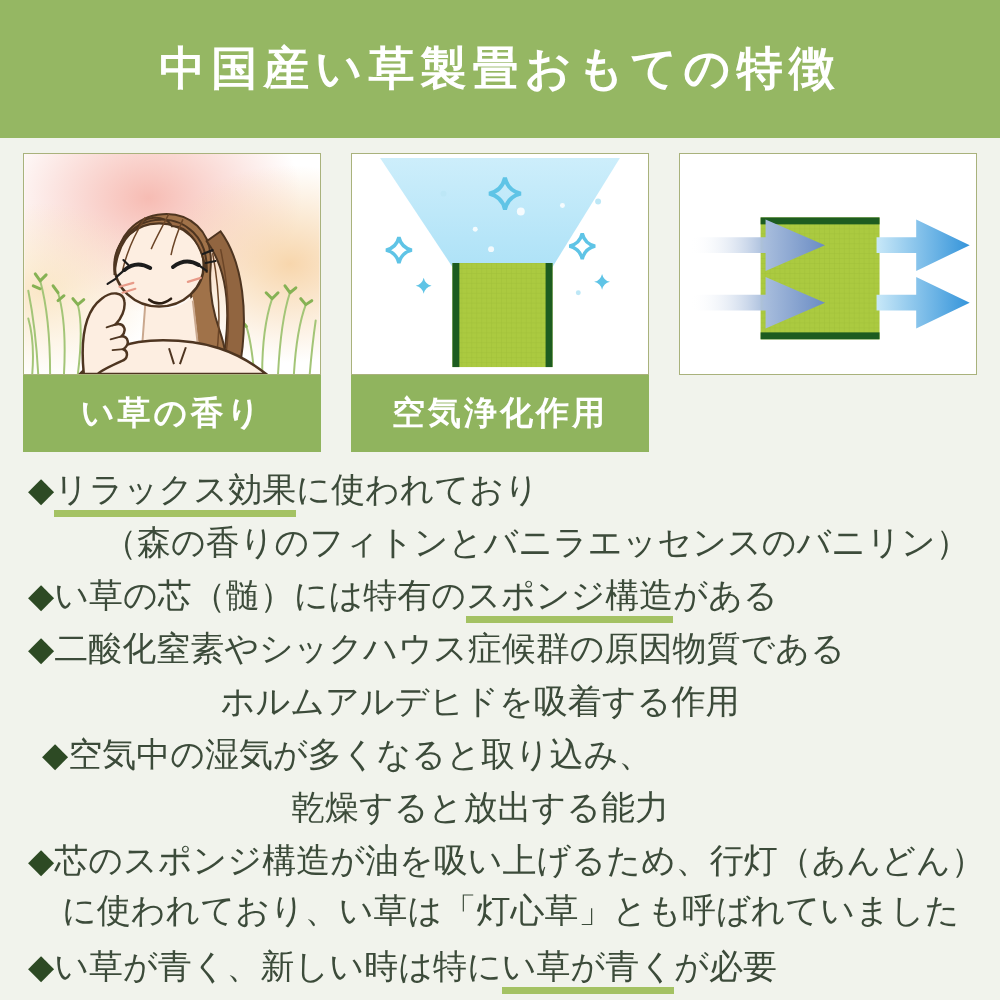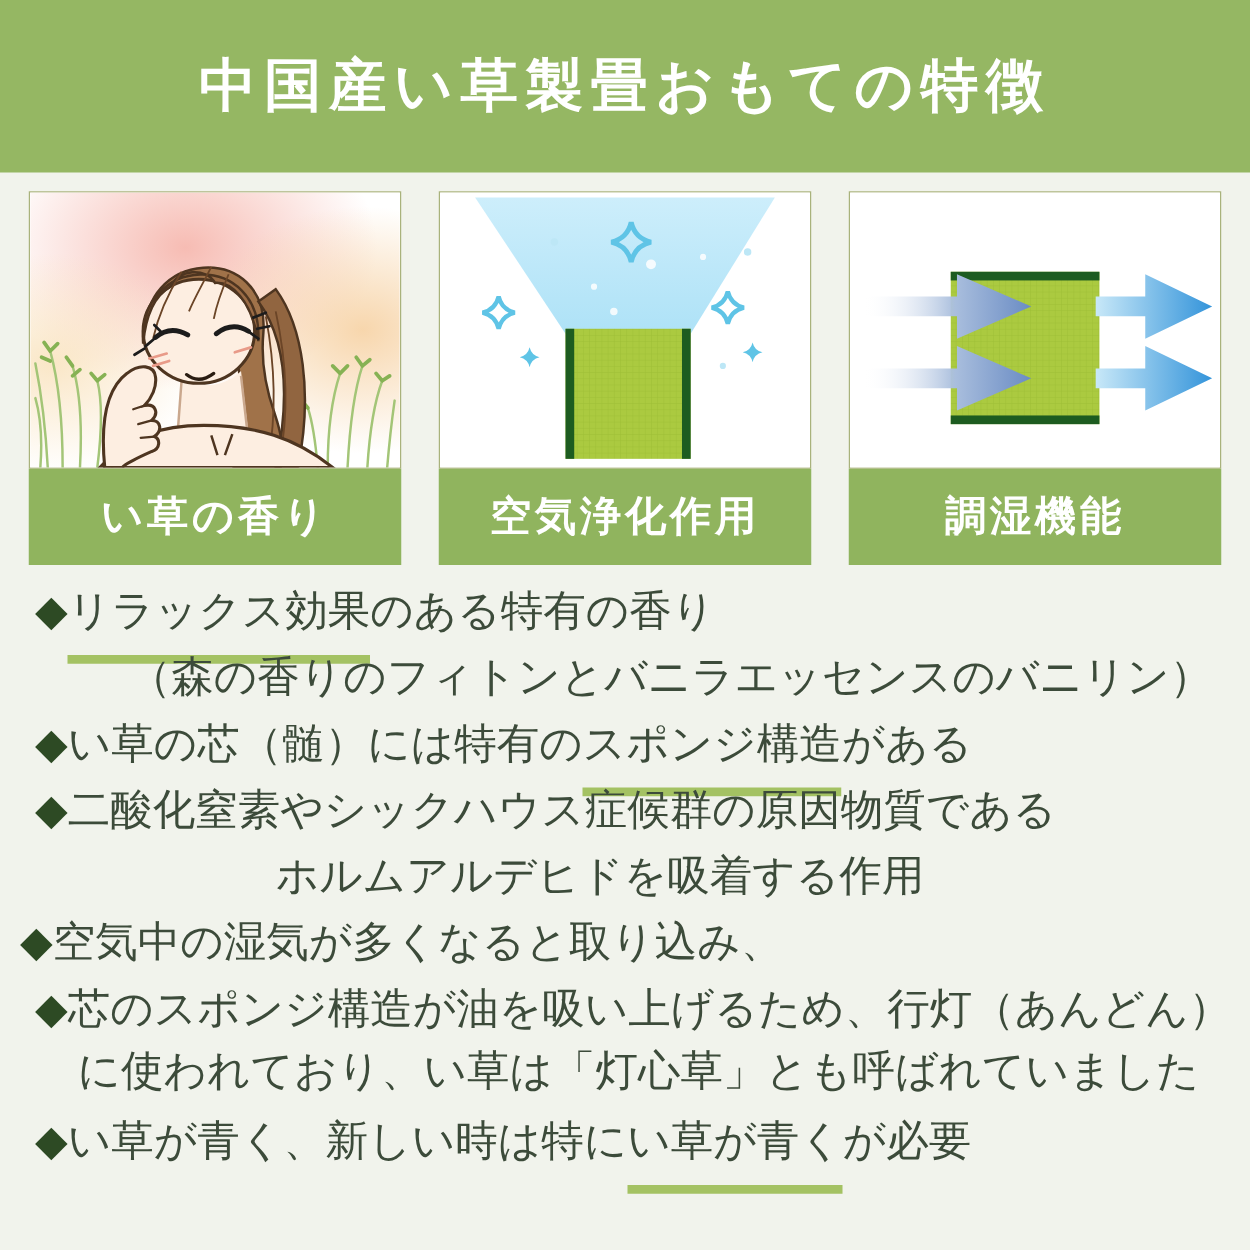--- a/index.html
+++ b/index.html
@@ -38,21 +38,21 @@
   }
   .feature-list{padding-top:11px;}
   .line{
     height:53px;line-height:53px;font-size:34px;color:var(--text);
     white-space:nowrap;
   }
   .line.right{text-align:center;padding-right:40px;}
   .marker{color:var(--marker);}
   .u{
     border-bottom:7px solid var(--underline);
-    padding-bottom:16px;
+    padding-bottom:2px;
     margin-top:48px;
   }
 </style>
 </head>
 <body>
 
 <div class="header">
   <h1>中国産い草製畳おもての特徴</h1>
 </div>
 
@@ -230,30 +230,28 @@
         <rect x="81" y="64" width="120" height="7" fill="#1d5c20"></rect>
         <rect x="81" y="180" width="120" height="7" fill="#1d5c20"></rect>
 
         <polygon points="10,84 86,84 86,66 146,92 86,118 86,100 10,100" fill="url(#inG)"></polygon>
         <polygon points="10,142 86,142 86,124 146,150 86,176 86,158 10,158" fill="url(#inG)"></polygon>
 
         <polygon points="198,84 238,84 238,66 292,92 238,118 238,100 198,100" fill="url(#outG)"></polygon>
         <polygon points="198,142 238,142 238,124 292,150 238,176 238,158 198,158" fill="url(#outG)"></polygon>
       </svg>
     </div>
-    <div class="panel-band">
-      <span class="label">調湿機能</span>
-    </div>
   </div>
 
 </div>
 
 <div class="feature-list">
-    <div class="line left" style="padding-left: 28px;"><span class="marker">◆</span><span class="u">リラックス効果</span><span>のある特有の香り</span></div>
+    <div class="line left" style="padding-left: 28px;"><span class="marker">◆</span><span class="u">リラックス効果</span><span>に使われており</span></div>
     <div class="line left" style="padding-left: 103px;"><span>（森の香りのフィトンとバニラエッセンスのバニリン）</span></div>
     <div class="line left" style="padding-left: 28px;"><span class="marker">◆</span><span>い草の芯（髄）には特有の</span><span class="u">スポンジ構造</span><span>がある</span></div>
     <div class="line left" style="padding-left: 28px;"><span class="marker">◆</span><span>二酸化窒素やシックハウス症候群の原因物質である</span></div>
     <div class="line right"><span>ホルムアルデヒドを吸着する作用</span></div>
-    <div class="line left" style="padding-left: 16px;"><span class="marker">◆</span><span>空気中の湿気が多くなると取り込み、</span></div>
+    <div class="line left" style="padding-left: 32px; margin-left: 10px;"><span class="marker">◆</span><span>空気中の湿気が多くなると取り込み、</span></div>
+    <div class="line right"><span>乾燥すると放出する能力</span></div>
     <div class="line left" style="padding-left: 28px;"><span class="marker">◆</span><span>芯のスポンジ構造が油を吸い上げるため、行灯（あんどん）</span></div>
     <div class="line left" style="padding-left: 62px; font-family: Liberation Mono, monospace;"><span>に使われており、い草は「灯心草」とも呼ばれていました</span></div>
     <div class="line left" style="padding-left: 28px;"><span class="marker">◆</span><span>い草が青く、新しい時は特に</span><span class="u">い草が青く</span><span>が必要</span></div>
   </div>
 
 </body></html>

